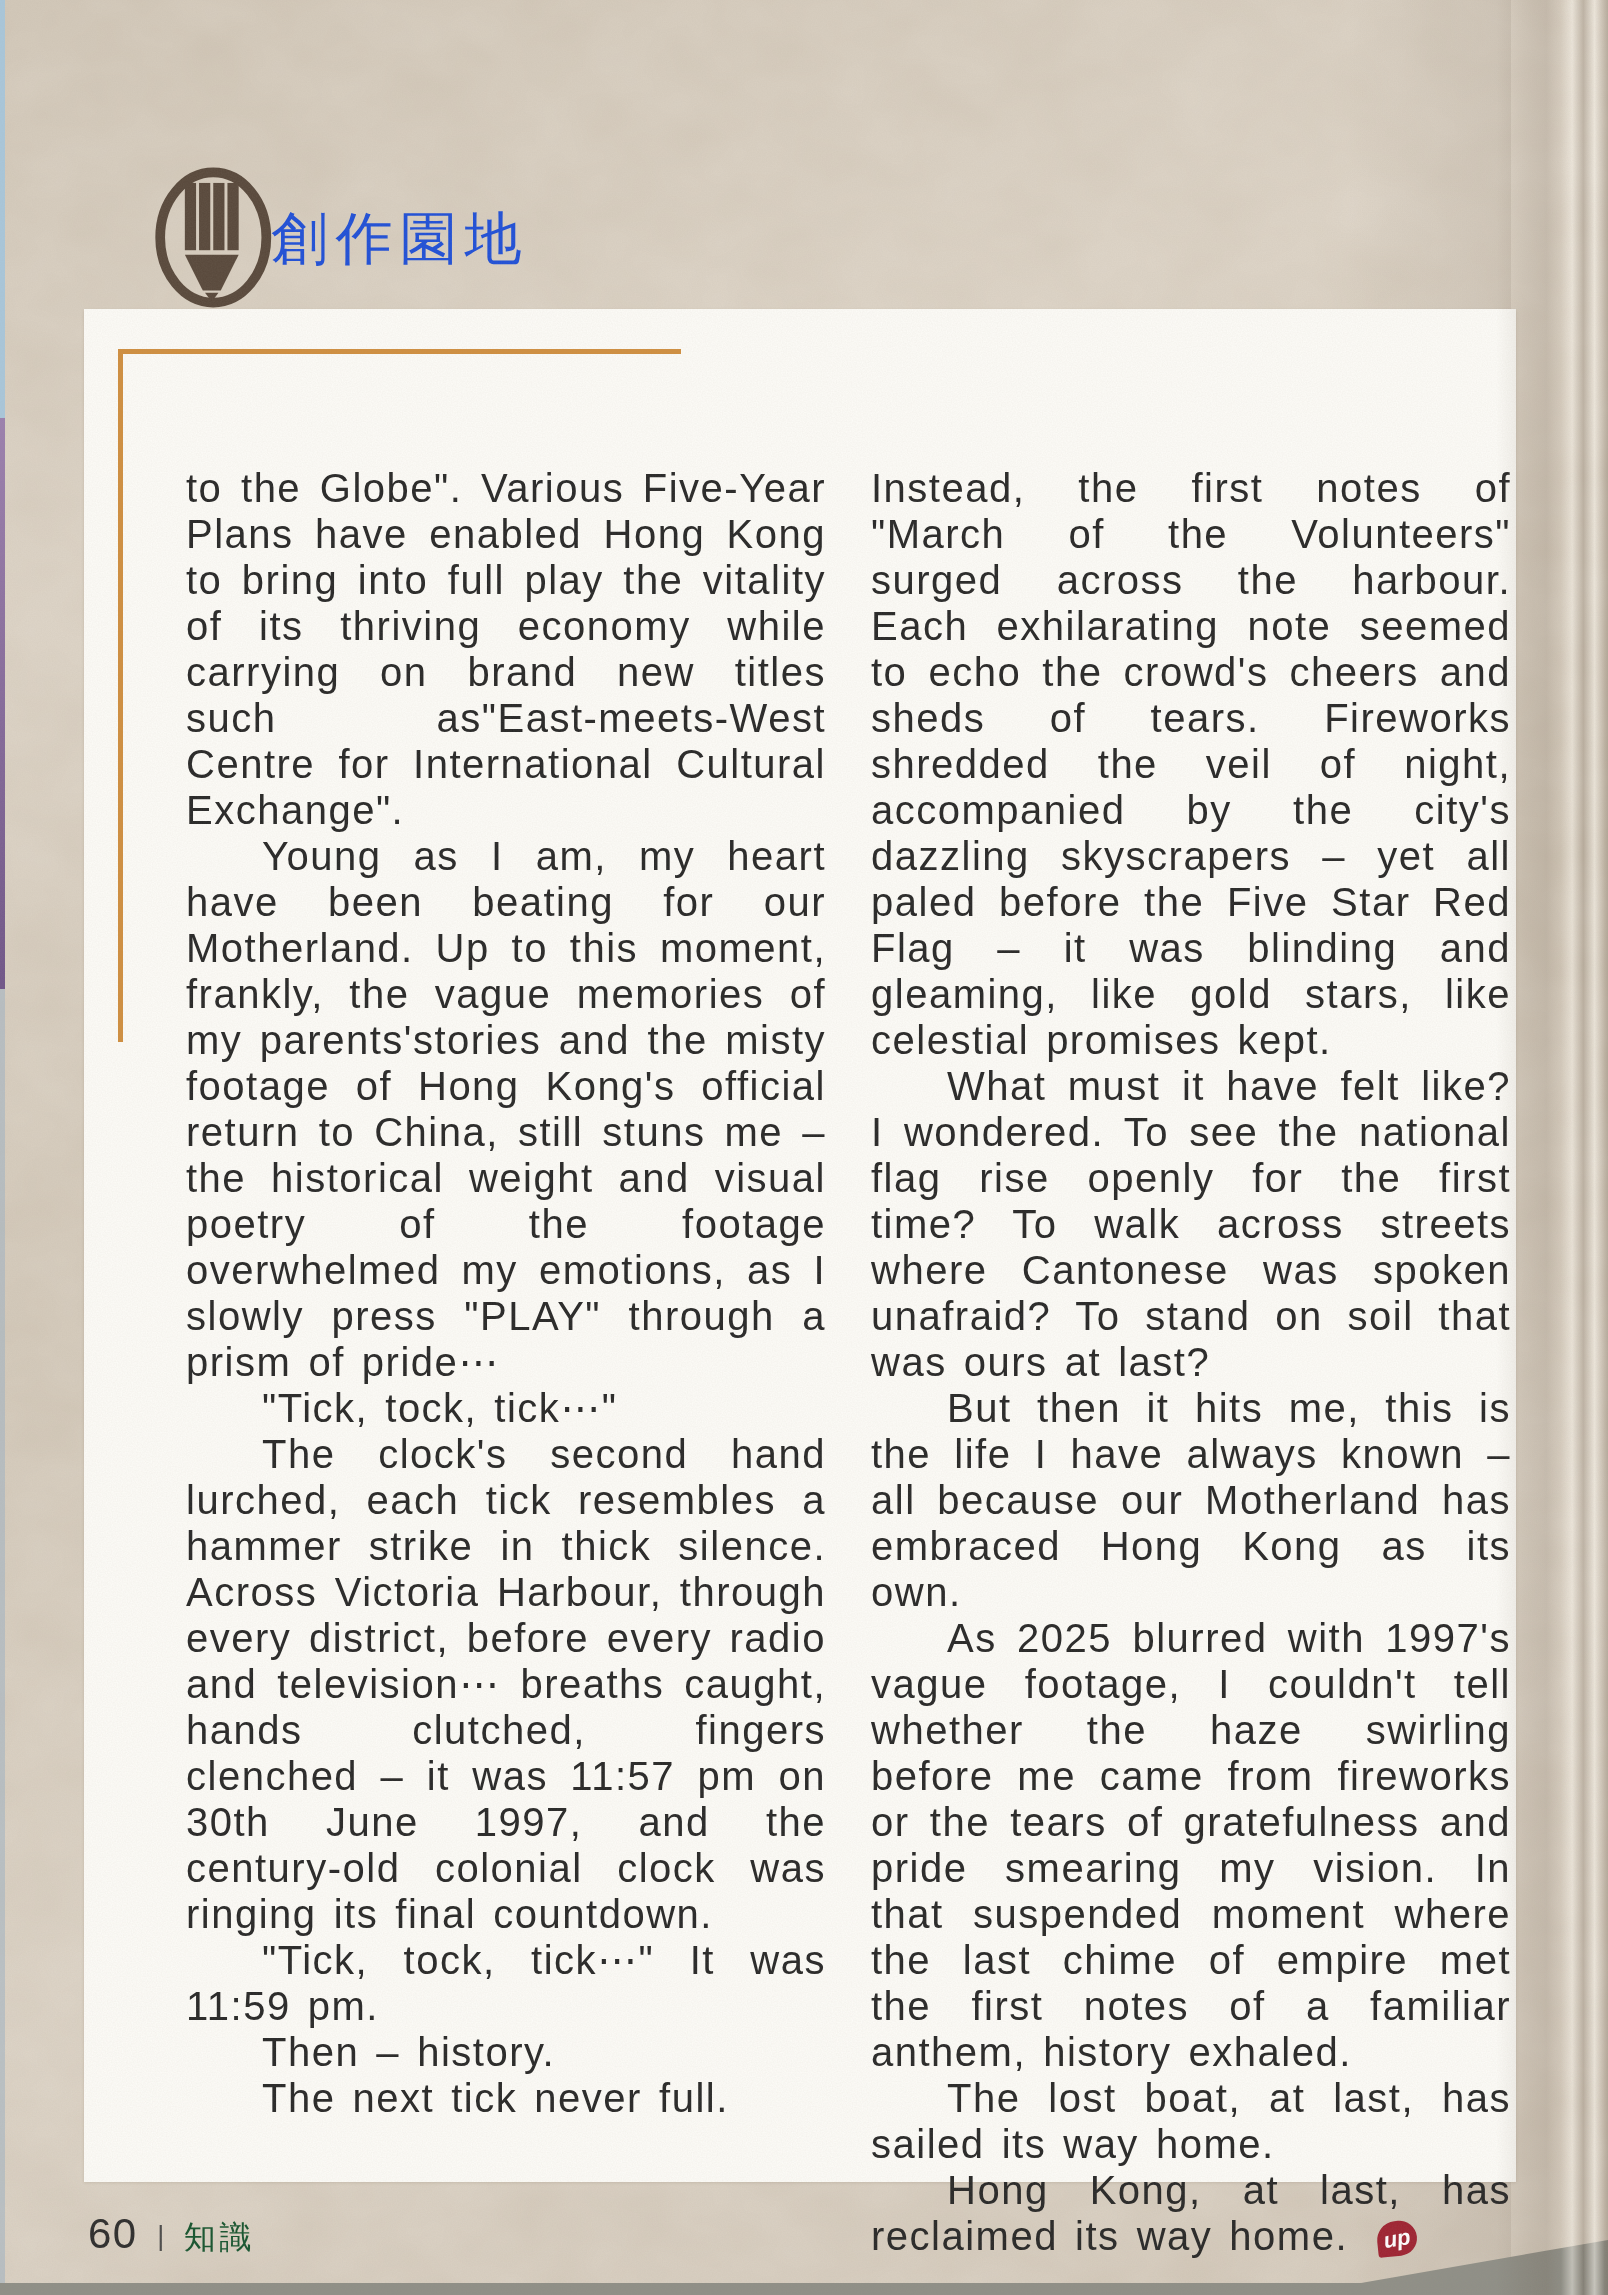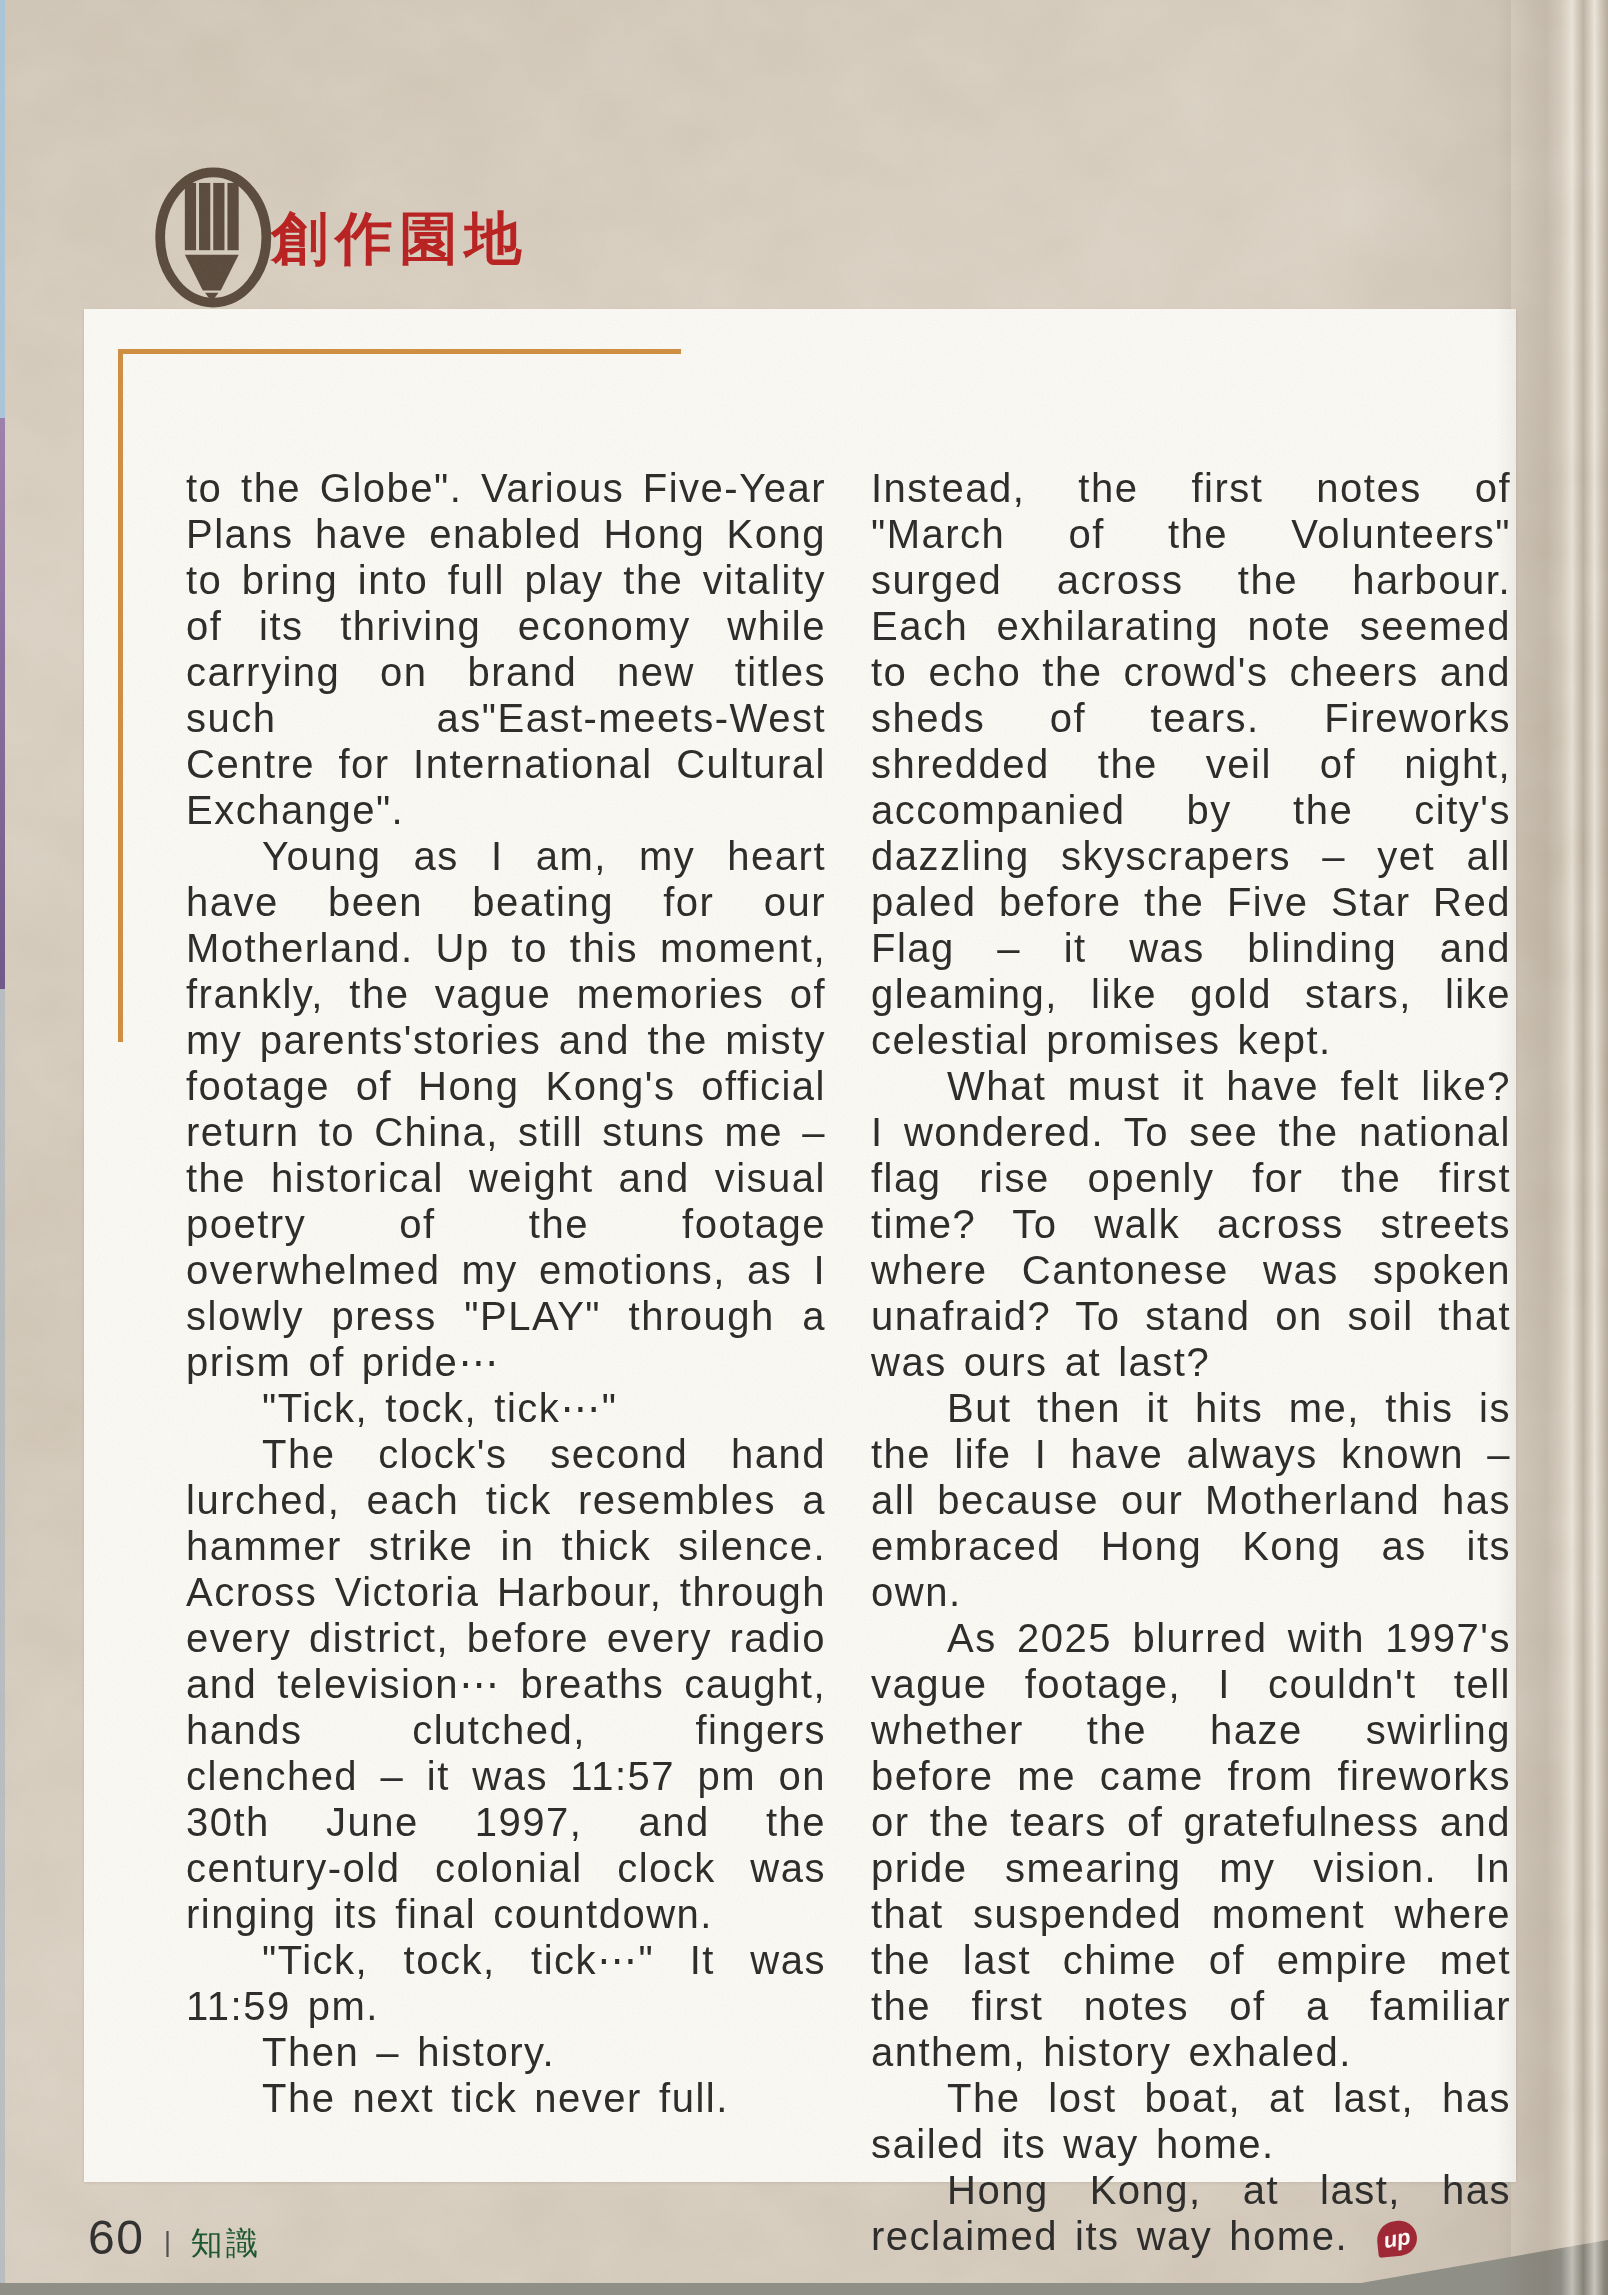--- a/index.html
+++ b/index.html
@@ -34,21 +34,21 @@
       rgba(90,74,58,0.28) 100%);
   }
   .gutter-shade{
     position:absolute;top:0;right:97px;width:165px;height:100%;z-index:5;pointer-events:none;
     background:linear-gradient(90deg,rgba(90,74,58,0) 0%,rgba(90,74,58,0.10) 100%);
   }
   
   .logo-svg{position:absolute;left:148px;top:165px;z-index:10;}
   .section-title{
     position:absolute;left:271px;top:201px;z-index:10;
-    font-size:57px;letter-spacing:7.5px;color:#b91c1c;font-weight:700;
+    font-size:57px;letter-spacing:7.5px;color:#1d4ed8;font-weight:400;
   }
   
   .panel{
     position:absolute;left:84px;top:309px;width:1432px;height:1873px;
     background:#fdfcf8;z-index:10;
     box-shadow:0 0.7px 3px rgba(90,70,50,0.18);
   }
   .bracket-h{position:absolute;left:34px;top:40px;width:563px;height:5.2px;background:#d08e3e;}
   .bracket-v{position:absolute;left:34px;top:40px;width:5.2px;height:693px;background:#d08e3e;}
   .col{
@@ -70,21 +70,21 @@
   .stamp-text{
     position:absolute;inset:0;display:flex;align-items:center;justify-content:center;
     color:#fff;font-style:italic;font-weight:bold;font-size:22px;letter-spacing:0;
     text-indent:0;transform:rotate(-4deg);
   }
   
   .footer{
     position:absolute;left:88px;top:2210px;z-index:12;
     display:flex;align-items:baseline;color:#2b2b2b;
   }
-  .page-number{font-size:48px;letter-spacing:1.5px;}
+  .page-number{font-size:42px;letter-spacing:1.5px;}
   .footer-divider{font-size:27px;color:#4a4a4a;margin:0 19.5px;position:relative;top:-3px;}
   .magazine-name{font-size:32px;letter-spacing:3.7px;color:#14532d;}
 </style>
 </head>
 <body>
 
 <svg width="0" height="0" style="position:absolute">
   <defs>
     <filter id="grainF" x="0" y="0" width="100%" height="100%">
       <feTurbulence type="fractalNoise" baseFrequency="0.8" numOctaves="2" seed="7" result="n"></feTurbulence>

